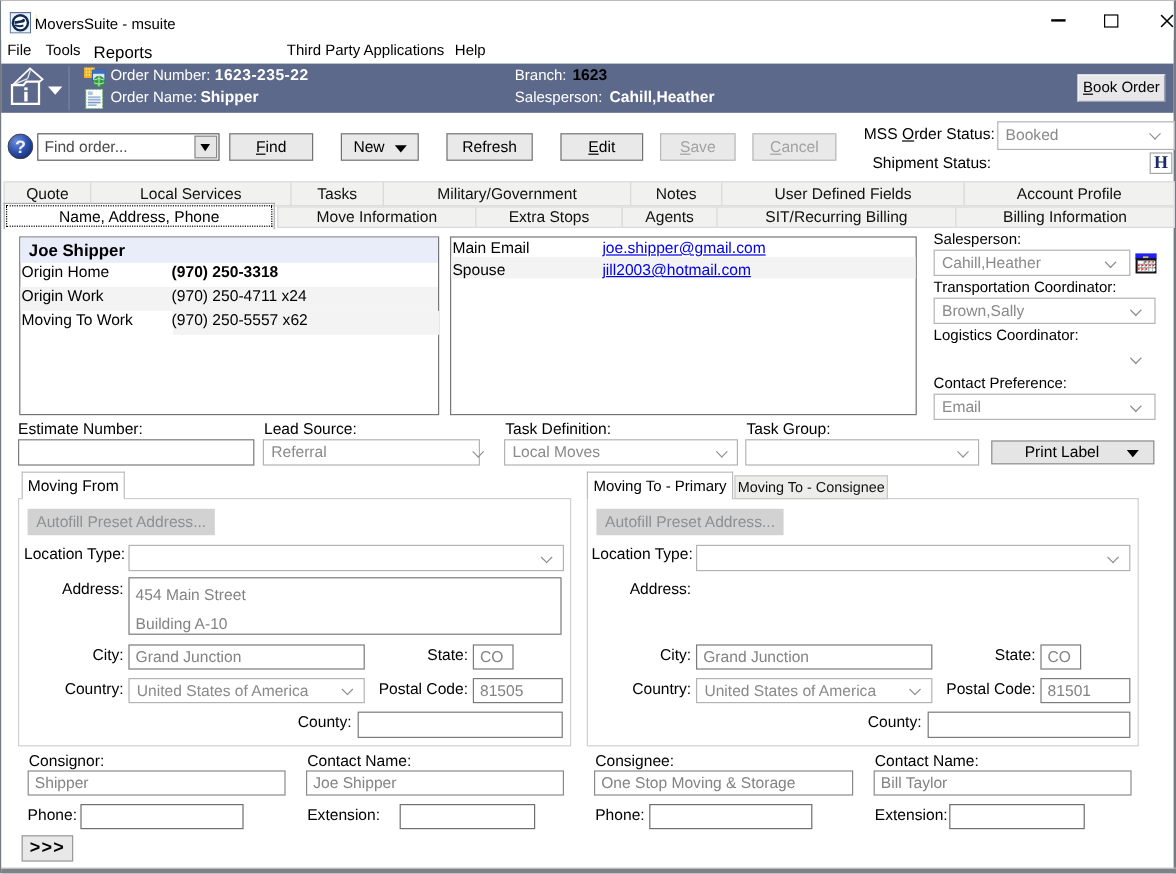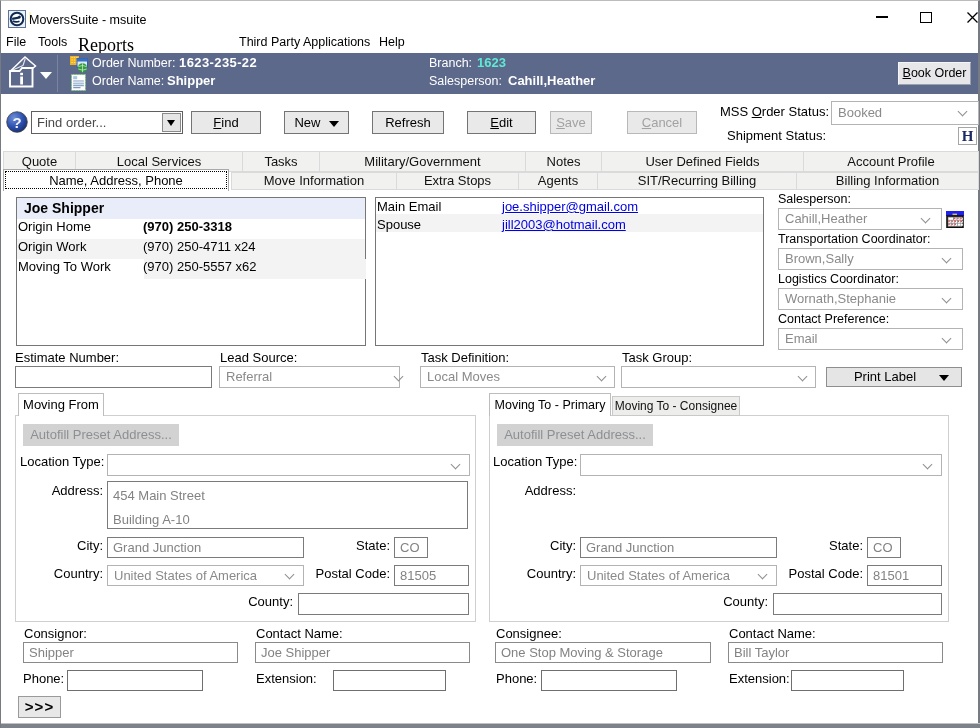--- a/index.html
+++ b/index.html
@@ -38,21 +38,21 @@
 <div class="abs" style="left:28px;top:11px;width:2px;height:10px;background:#faf5c8;"></div>
 <div class="lbl" style="left:28px;top:12px;font-size:12.5px;">MoversSuite - msuite</div>
 <div class="abs" style="left:875px;top:15px;width:12px;height:1.5px;background:#000;"></div>
 <div class="abs" style="left:919px;top:11px;width:12px;height:11px;border:1.4px solid #000;"></div>
 <svg class="abs" style="left:966px;top:11px;" width="11" height="11" viewBox="0 0 11 11">
   <path d="M0.5 0.5 L10.5 10.5 M10.5 0.5 L0.5 10.5" stroke="#000" stroke-width="1.3"></path>
 </svg>
 
 <div class="lbl" style="left:5px;top:34px;font-size:12.5px;">File</div>
 <div class="lbl" style="left:37px;top:34px;font-size:12.5px;">Tools</div>
-<div class="lbl" style="left:77px;top:34px;font-size:18px;font-family:Liberation Serif, serif;">Reports</div>
+<div class="lbl" style="left:77px;top:34px;font-size:14px;">Reports</div>
 <div class="lbl" style="left:133px;top:34px;font-size:12.5px;margin-top:24px;">Accounting Tools</div>
 <div class="lbl" style="left:238px;top:34px;font-size:12.5px;">Third Party Applications</div>
 <div class="lbl" style="left:378px;top:34px;font-size:12.5px;">Help</div>
 
 <div class="abs" id="header" style="left:0;top:52px;width:977px;height:41px;background:#5d698b;color:#fff;">
   <svg style="position:absolute;left:6px;top:1px;" width="30" height="35" viewBox="0 0 30 35">
     <path d="M3.5 17 L18 3 L28.5 12 L20 19" fill="none" stroke="#fff" stroke-width="1.5"></path>
     <path d="M3.5 17 L16 11.5 M16 11.5 L18.3 4.5" fill="none" stroke="#fff" stroke-width="1.1" opacity="0.85"></path>
     <path d="M3 17 H12.5 L15 14 H25.5 V32.5 H3 Z" fill="#5d698b" stroke="#fff" stroke-width="1.9"></path>
     <rect x="13.2" y="22.5" width="2.8" height="8" fill="#fff"></rect>
@@ -72,21 +72,21 @@
     <rect x="0.5" y="0.5" width="14" height="16" fill="#fff" stroke="#6cc06c" stroke-dasharray="1.5,1.2"></rect>
     <rect x="2.2" y="2.2" width="4" height="3" fill="#aac4e2"></rect>
     <path d="M2.2 7 H12.8 M2.2 9.2 H12.8 M2.2 11.4 H12.8 M2.2 13.6 H9.5" stroke="#7b97bd" stroke-width="1.1"></path>
     <path d="M2.2 7.8 H12.8 M2.2 10 H12.8 M2.2 12.2 H12.8" stroke="#c7d6ea" stroke-width="0.8"></path>
   </svg>
   <div class="lbl" style="left:91px;top:3px;color:#fff;font-size:12.5px;">Order Number:</div>
   <div class="lbl" style="left:178px;top:2px;color:#fff;font-weight:bold;letter-spacing:0.4px;">1623-235-22</div>
   <div class="lbl" style="left:91px;top:21px;color:#fff;font-size:12.5px;">Order Name:</div>
   <div class="lbl" style="left:166px;top:20px;color:#fff;font-weight:bold;">Shipper</div>
   <div class="lbl" style="left:428px;top:3px;color:#fff;font-size:12.5px;">Branch:</div>
-  <div class="lbl" style="left:476px;top:2px;color:#5eead4;font-weight:bold;">1623</div>
+  <div class="lbl" style="left:476px;top:2px;color:#000000;font-weight:bold;">1623</div>
   <div class="lbl" style="left:428px;top:21px;color:#fff;font-size:12.5px;">Salesperson:</div>
   <div class="lbl" style="left:507px;top:20px;color:#fff;font-weight:bold;">Cahill,Heather</div>
   <div class="btn" style="left:897px;top:9px;width:73px;height:23px;line-height:21px;background:#e7e7ea;border:1px solid #f5f5f5;border-right-color:#9aa0ac;border-bottom-color:#9aa0ac;color:#000;font-size:12.5px;"><u>B</u>ook Order</div>
 </div>
 
 <svg class="abs" style="left:5px;top:110px;" width="22" height="22" viewBox="0 0 22 22">
   <defs>
         <radialGradient id="qg" cx="0.35" cy="0.3" r="0.8">
     <stop offset="0" stop-color="#6f8fd8"></stop>
           <stop offset="0.55" stop-color="#2c50b0"></stop>
@@ -101,21 +101,21 @@
   <div style="position:absolute;right:1px;top:1px;width:19px;height:19px;background:#e6e6e6;border:1px solid #8a8a8a;">
     <div style="position:absolute;left:4px;top:6px;width:0;height:0;border-left:4.5px solid transparent;border-right:4.5px solid transparent;border-top:6px solid #000;"></div>
   </div>
 </div>
 <div class="btn" style="left:190px;top:110px;width:70px;height:23px;line-height:21px;"><u>F</u>ind</div>
 <div class="btn" style="left:283px;top:110px;width:65px;height:23px;line-height:21px;padding-right:18px;">New
   <div class="tri" style="right:9px;top:9px;border-top-color:#000;"></div>
 </div>
 <div class="btn" style="left:371px;top:110px;width:72px;height:23px;line-height:21px;">Refresh</div>
 <div class="btn" style="left:466px;top:110px;width:69px;height:23px;line-height:21px;"><u>E</u>dit</div>
-<div class="btn dis" style="left:549px;top:110px;width:42px;height:23px;line-height:21px;"><u>S</u>ave</div>
+<div class="btn dis" style="left:549px;top:110px;width:63px;height:23px;line-height:21px;"><u>S</u>ave</div>
 <div class="btn dis" style="left:626px;top:110px;width:70px;height:23px;line-height:21px;"><u>C</u>ancel</div>
 <div class="lbl" style="right:149px;top:103px;left:auto;">MSS <u>O</u>rder Status:</div>
 <div class="dd" style="left:830px;top:100px;width:148px;height:24px;line-height:22px;">Booked</div>
 <div class="chev" style="left:958px;top:107px;"></div>
 <div class="lbl" style="right:152px;top:127px;left:auto;">Shipment Status:</div>
 <div class="abs" style="left:957px;top:126px;width:19px;height:18px;border:1px solid #a6a6a6;background:#fff;text-align:center;font-family:'Liberation Serif',serif;font-weight:bold;font-size:15px;color:#1b2a66;line-height:17px;">H</div>
 
 <div class="tab" style="left:2px;top:150px;width:73px;height:21px;line-height:19px;">Quote</div>
 <div class="tab" style="left:74px;top:150px;width:168px;height:21px;line-height:19px;">Local Services</div>
 <div class="tab" style="left:241px;top:150px;width:78px;height:21px;line-height:19px;">Tasks</div>
@@ -185,21 +185,20 @@
         <rect x="14.6" y="9.6" width="1.3" height="1.2"></rect>
     <rect x="2.4" y="12.6" width="1.3" height="1.2"></rect>
         <rect x="5.5" y="12.6" width="1.3" height="1.2"></rect>
         <rect x="8.6" y="12.6" width="1.3" height="1.2"></rect>
   </g>
 </svg>
 <div class="lbl" style="left:777px;top:231px;font-size:12.5px;">Transportation Coordinator:</div>
 <div class="dd" style="left:777px;top:247px;width:185px;height:22px;line-height:20px;">Brown,Sally</div>
 <div class="chev" style="left:942px;top:254px;"></div>
 <div class="lbl" style="left:777px;top:271px;font-size:12.5px;">Logistics Coordinator:</div>
-<div class="dd" style="left:777px;top:287px;width:185px;height:22px;line-height:20px;">Wornath,Stephanie</div>
 <div class="chev" style="left:942px;top:294px;"></div>
 <div class="lbl" style="left:777px;top:311px;font-size:12.5px;">Contact Preference:</div>
 <div class="dd" style="left:777px;top:327px;width:185px;height:22px;line-height:20px;">Email</div>
 <div class="chev" style="left:942px;top:334px;"></div>
 
 <div class="lbl" style="left:14px;top:349px;">Estimate Number:</div>
 <div class="in" style="left:14px;top:365px;width:197px;height:22px;"></div>
 <div class="lbl" style="left:219px;top:349px;">Lead Source:</div>
 <div class="dd" style="left:218px;top:365px;width:181px;height:22px;line-height:20px;">Referral</div>
 <div class="chev" style="left:394px;top:372px;"></div>

